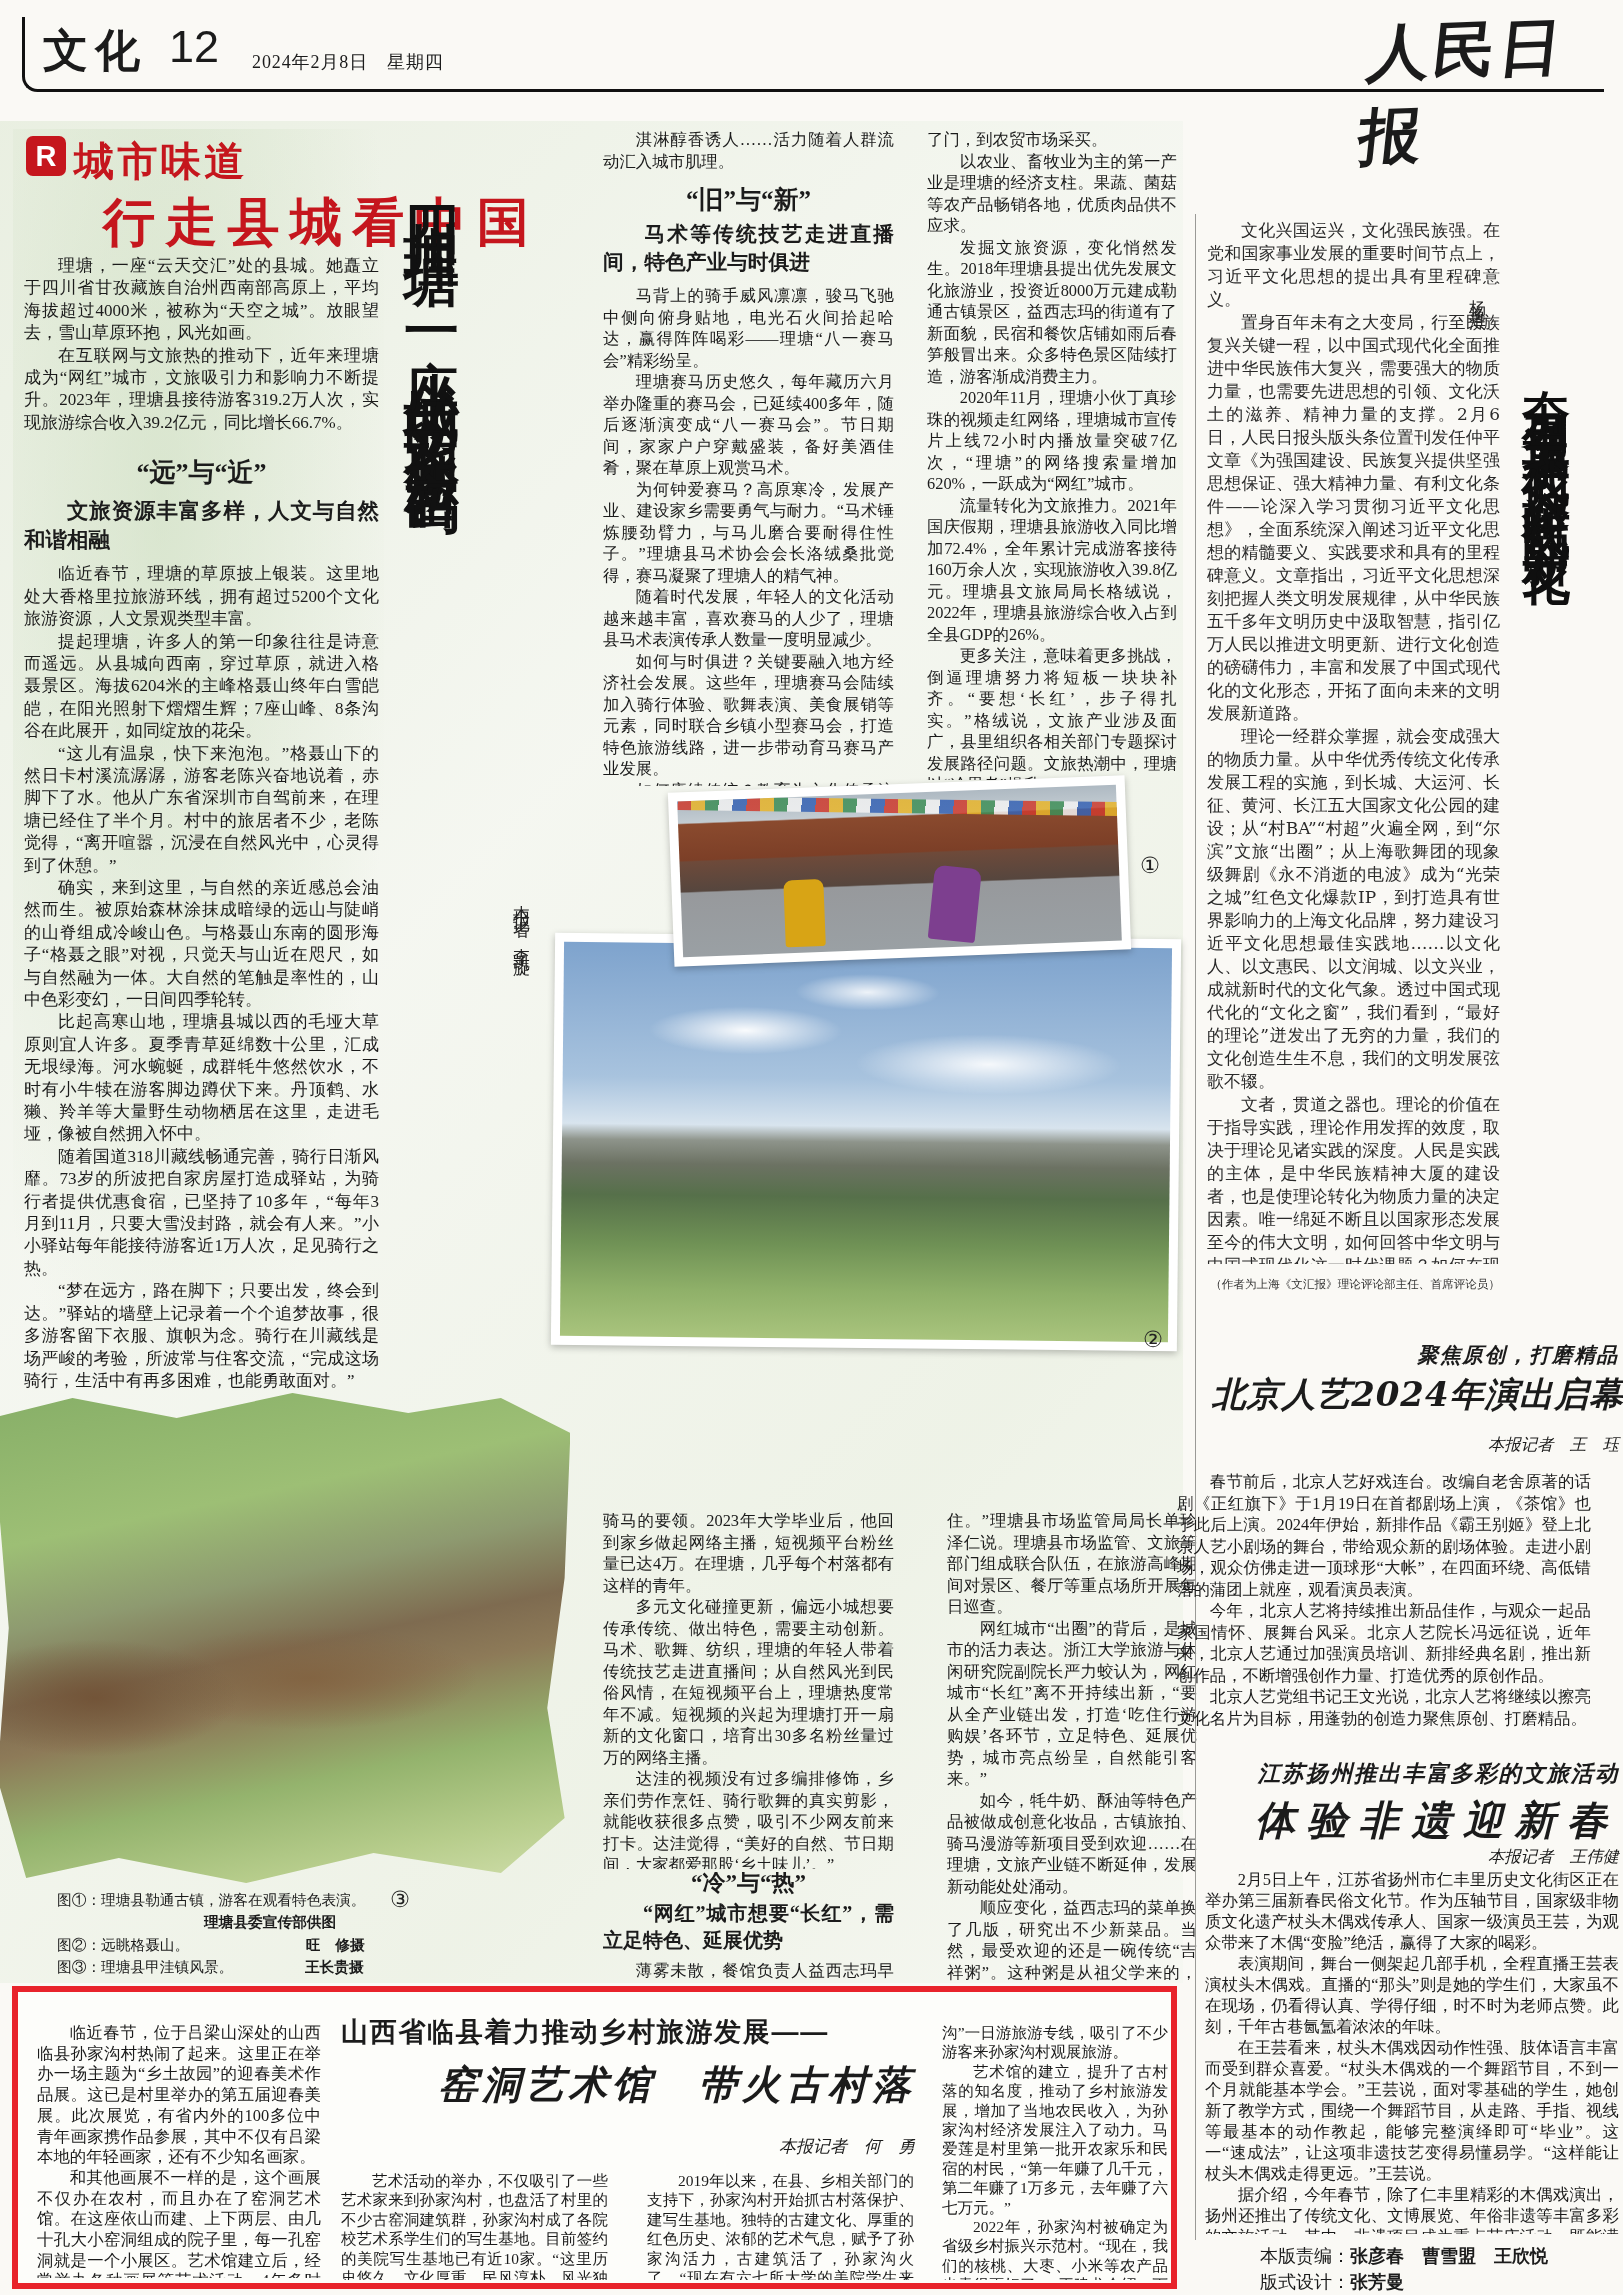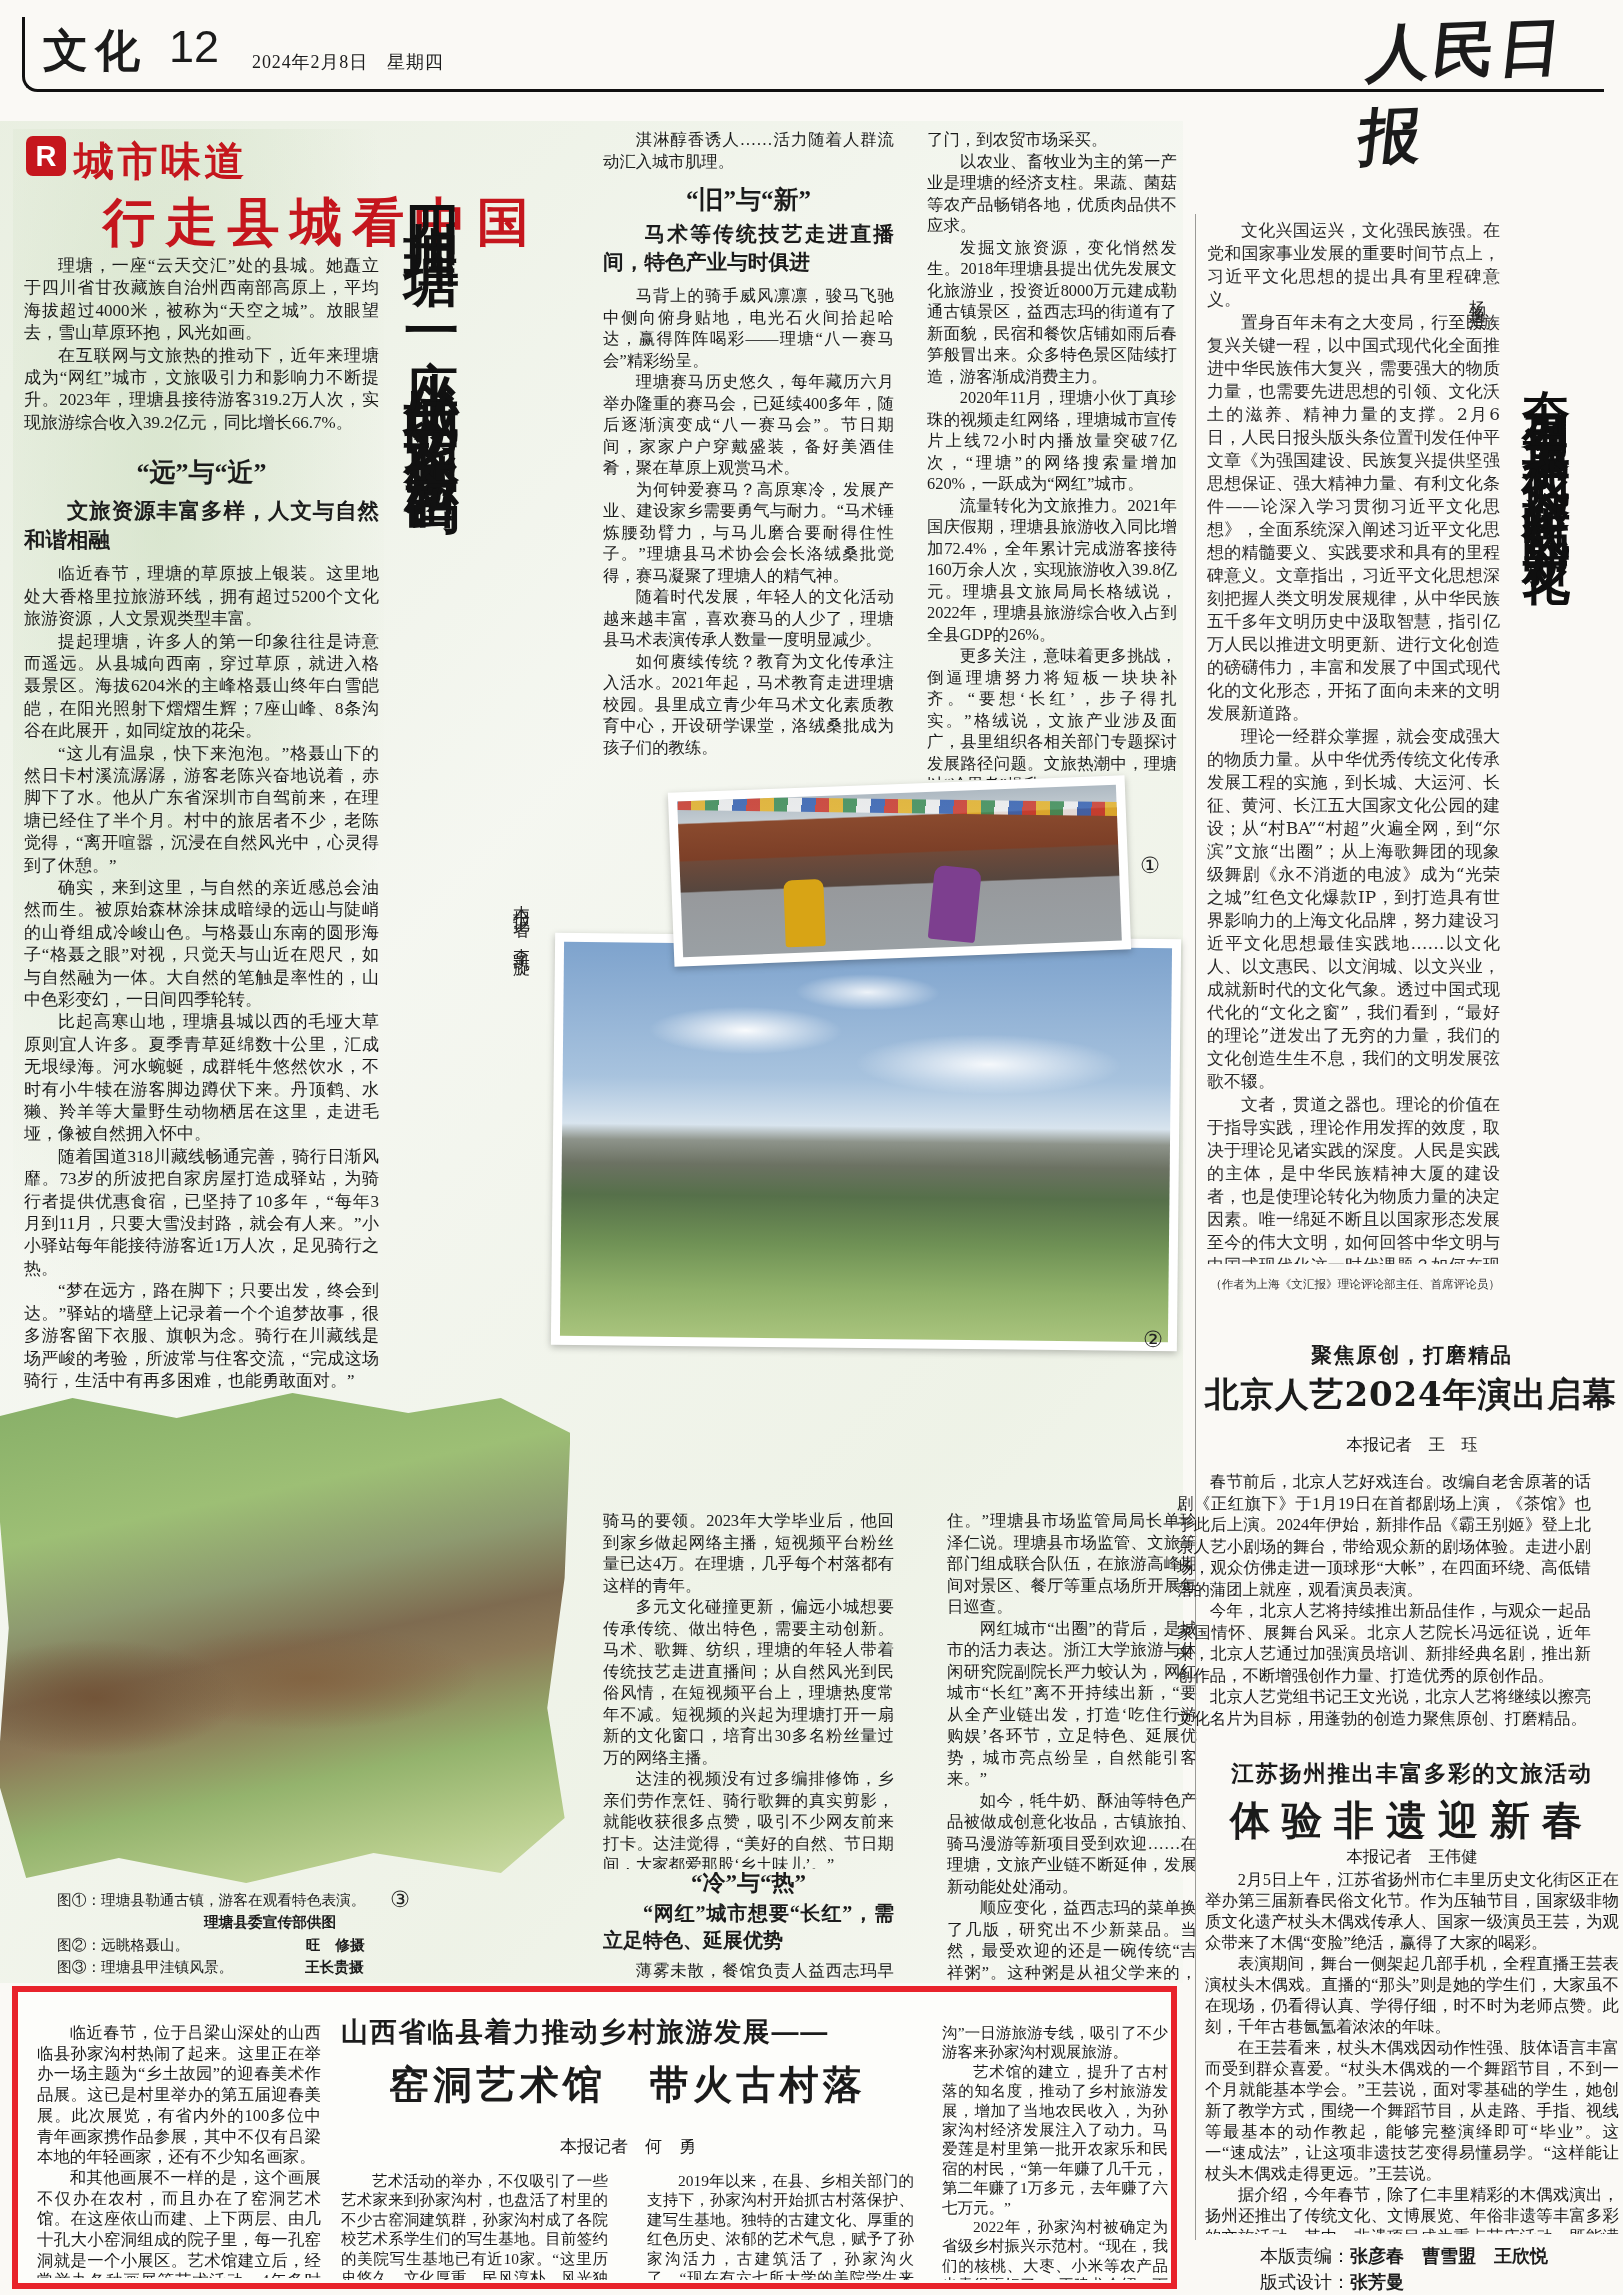--- a/index.html
+++ b/index.html
@@ -6,21 +6,21 @@
   body{width:1623px;height:2295px;position:relative;overflow:hidden;
        background:#faf9f5;font-family:"Liberation Serif",serif;color:#1b1b1b;}
   .abs{position:absolute;}
   .sans{font-family:"Liberation Sans",sans-serif;}
   .kai{font-family:"DejaVu Serif",serif;}
   .vtext{writing-mode:vertical-rl;text-orientation:upright;}
   .textcol p{margin:0;text-indent:2em;text-align:justify;line-height:inherit;}
   .textcol{overflow:hidden;}
   .sechead{text-align:center;font-weight:bold;margin:12px 0 5.2px 0;}
   .subhead{font-weight:bold;text-align:justify;margin:0 0 8.6px 0;line-height:1.35;}
-  .center{text-align:center;}
+  .center{text-align:right;font-style:italic;}
   .photo{background:#fff;box-shadow:0 2.6px 7.8px rgba(0,0,0,.25);padding:8.6px;box-sizing:border-box;}
   .photo .inner{width:100%;height:100%;}
   .marker{font-size:22.4px;color:#222;}
   .caption{font-size:14.7px;line-height:22.4px;font-family:"DejaVu Serif",serif;}
   .caption b{font-family:"Liberation Sans",sans-serif;}
 </style>
 </head>
 <body>
 
 <div class="abs" style="left:22.4px;top:17px;width:1579px;height:72px;border-left:3.4px solid #111;border-bottom:3.4px solid #111;border-bottom-left-radius:15.5px;"></div>
@@ -58,20 +58,21 @@
 <div class="abs vtext" style="left:510px;top:892px;height:259px;font-size:17px;letter-spacing:5.2px;color:#222;">本报记者　李凯旋</div>
 
 <div class="abs textcol" style="left:603px;top:129px;width:291px;height:657px;font-size:16.4px;line-height:21.5px;">
   <p>淇淋醇香诱人……活力随着人群流动汇入城市肌理。</p>
   <div class="sechead" style="font-size:25px;margin-top:17px;margin-bottom:10.3px;">“旧”与“新”</div>
   <div class="subhead" style="font-size:20.7px;text-indent:2em;">马术等传统技艺走进直播间，特色产业与时俱进</div>
   <p>马背上的骑手威风凛凛，骏马飞驰中侧向俯身贴地，电光石火间拾起哈达，赢得阵阵喝彩——理塘“八一赛马会”精彩纷呈。</p>
   <p>理塘赛马历史悠久，每年藏历六月举办隆重的赛马会，已延续400多年，随后逐渐演变成“八一赛马会”。节日期间，家家户户穿戴盛装，备好美酒佳肴，聚在草原上观赏马术。</p>
   <p>为何钟爱赛马？高原寒冷，发展产业、建设家乡需要勇气与耐力。“马术锤炼腰劲臂力，与马儿磨合要耐得住性子。”理塘县马术协会会长洛绒桑批觉得，赛马凝聚了理塘人的精气神。</p>
   <p>随着时代发展，年轻人的文化活动越来越丰富，喜欢赛马的人少了，理塘县马术表演传承人数量一度明显减少。</p>
+  <p>如何与时俱进？关键要融入地方经济社会发展。这些年，理塘赛马会陆续加入骑行体验、歌舞表演、美食展销等元素，同时联合乡镇小型赛马会，打造特色旅游线路，进一步带动育马赛马产业发展。</p>
   <p>如何赓续传统？教育为文化传承注入活水。2021年起，马术教育走进理塘校园。县里成立青少年马术文化素质教育中心，开设研学课堂，洛绒桑批成为孩子们的教练。</p>
 
 </div>
 
 <div class="abs textcol" style="left:927px;top:129px;width:250px;height:651px;font-size:16.4px;line-height:21.5px;">
   <p style="text-indent:0;">了门，到农贸市场采买。</p>
   <p>以农业、畜牧业为主的第一产业是理塘的经济支柱。果蔬、菌菇等农产品畅销各地，优质肉品供不应求。</p>
   <p>发掘文旅资源，变化悄然发生。2018年理塘县提出优先发展文化旅游业，投资近8000万元建成勒通古镇景区，益西志玛的街道有了新面貌，民宿和餐饮店铺如雨后春笋般冒出来。众多特色景区陆续打造，游客渐成消费主力。</p>
   <p>2020年11月，理塘小伙丁真珍珠的视频走红网络，理塘城市宣传片上线72小时内播放量突破7亿次，“理塘”的网络搜索量增加620%，一跃成为“网红”城市。</p>
   <p>流量转化为文旅推力。2021年国庆假期，理塘县旅游收入同比增加72.4%，全年累计完成游客接待160万余人次，实现旅游收入39.8亿元。理塘县文旅局局长格绒说，2022年，理塘县旅游综合收入占到全县GDP的26%。</p>

